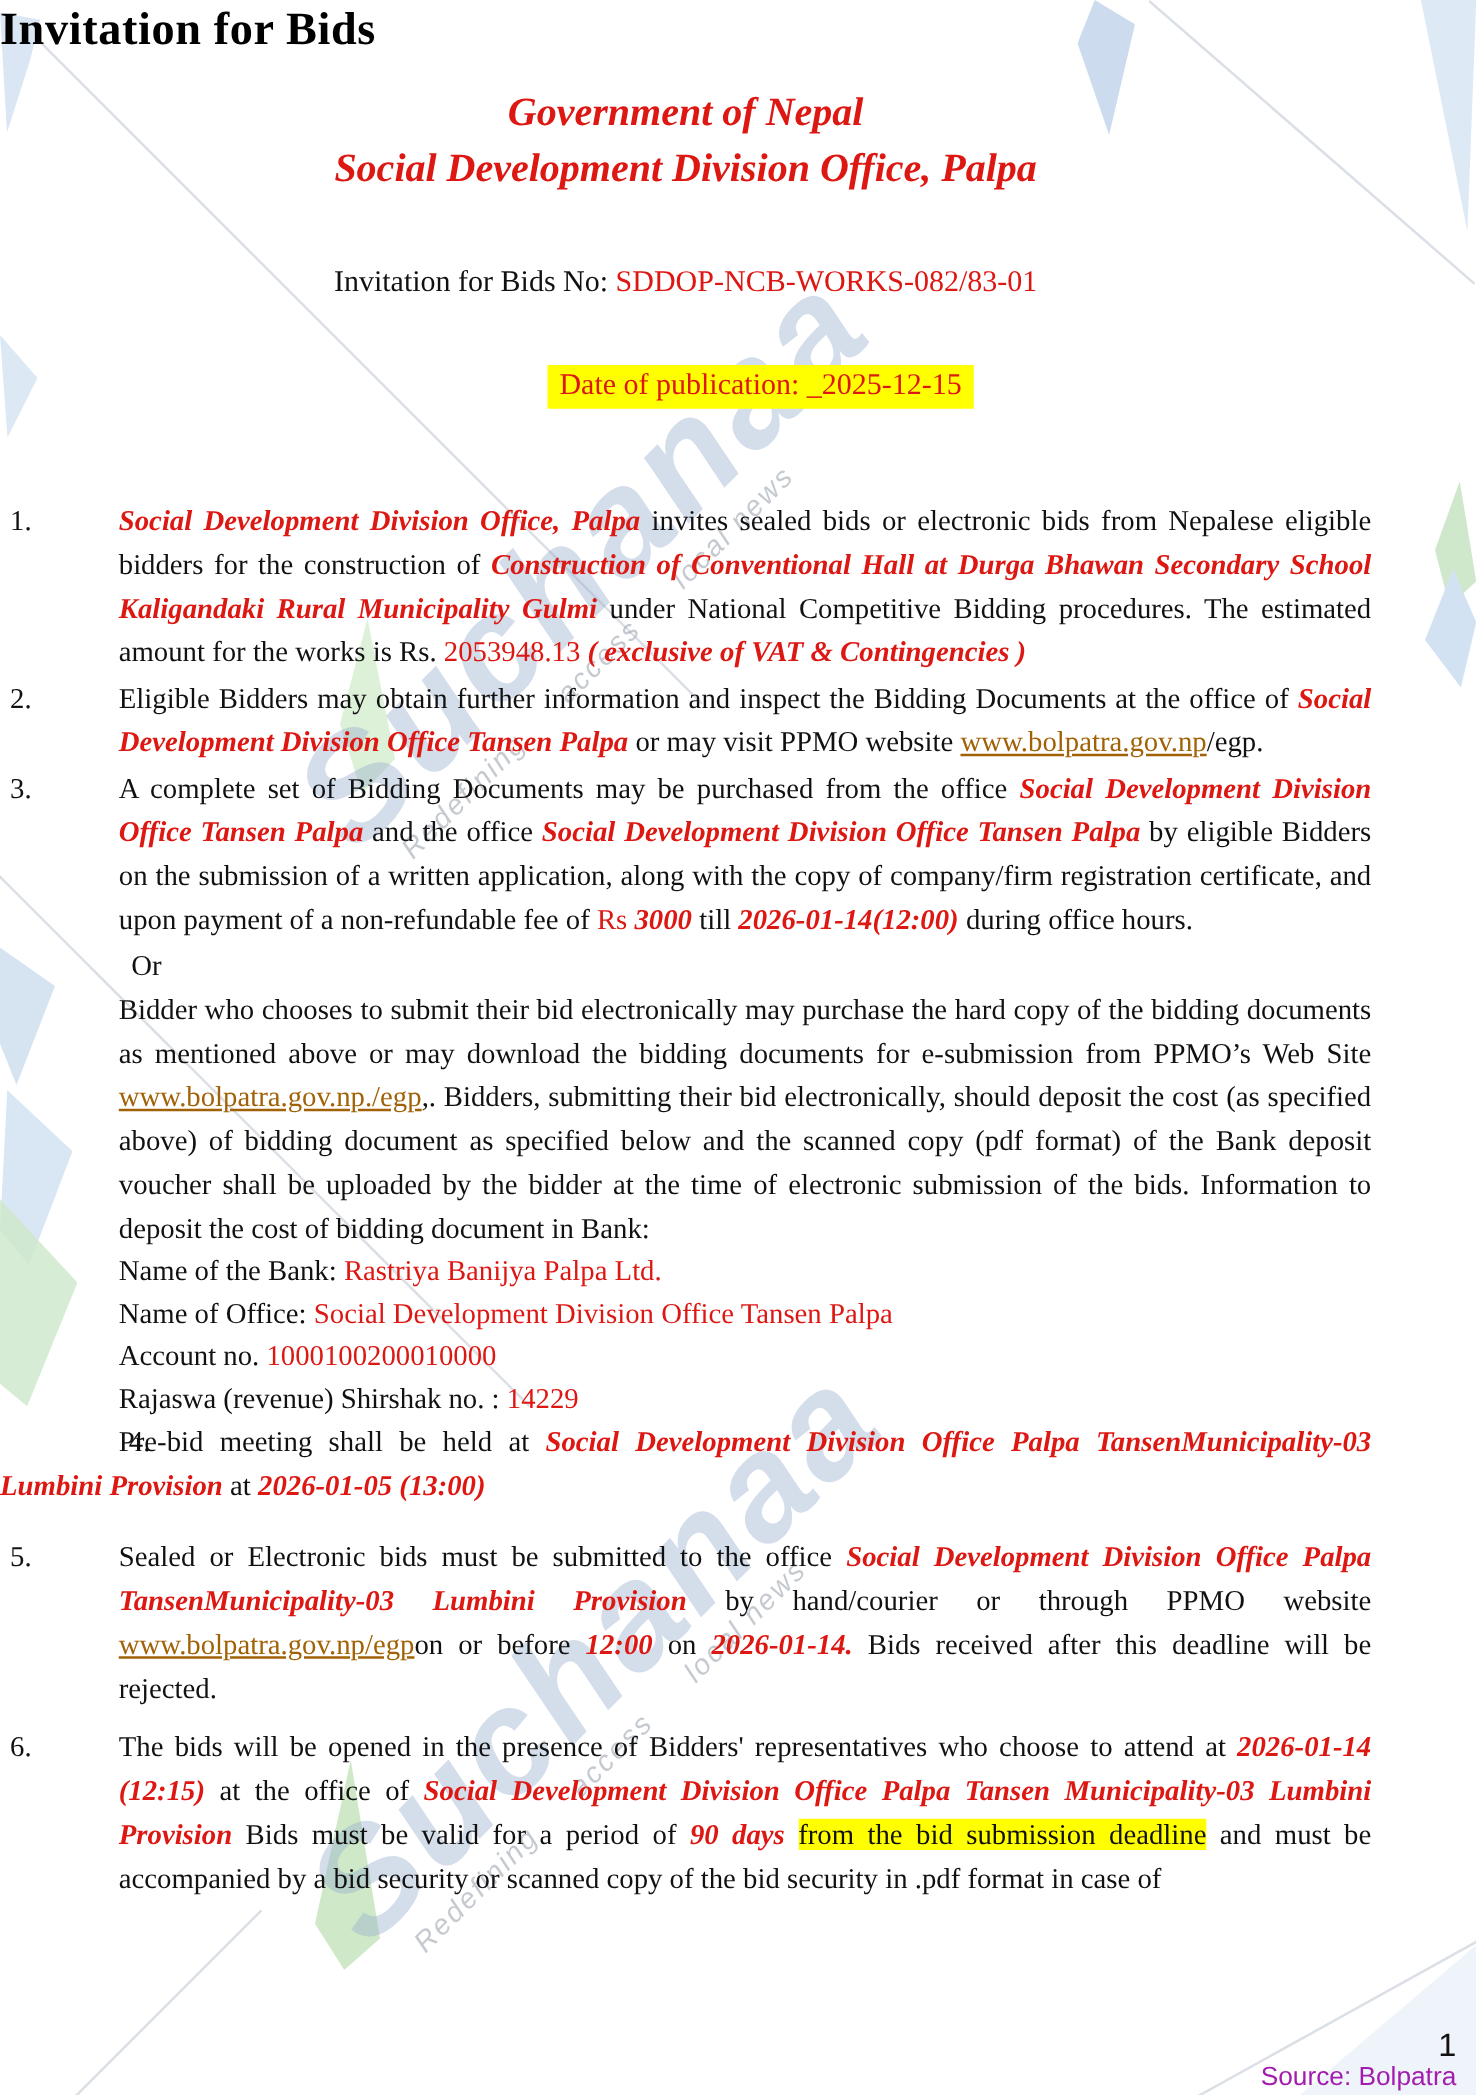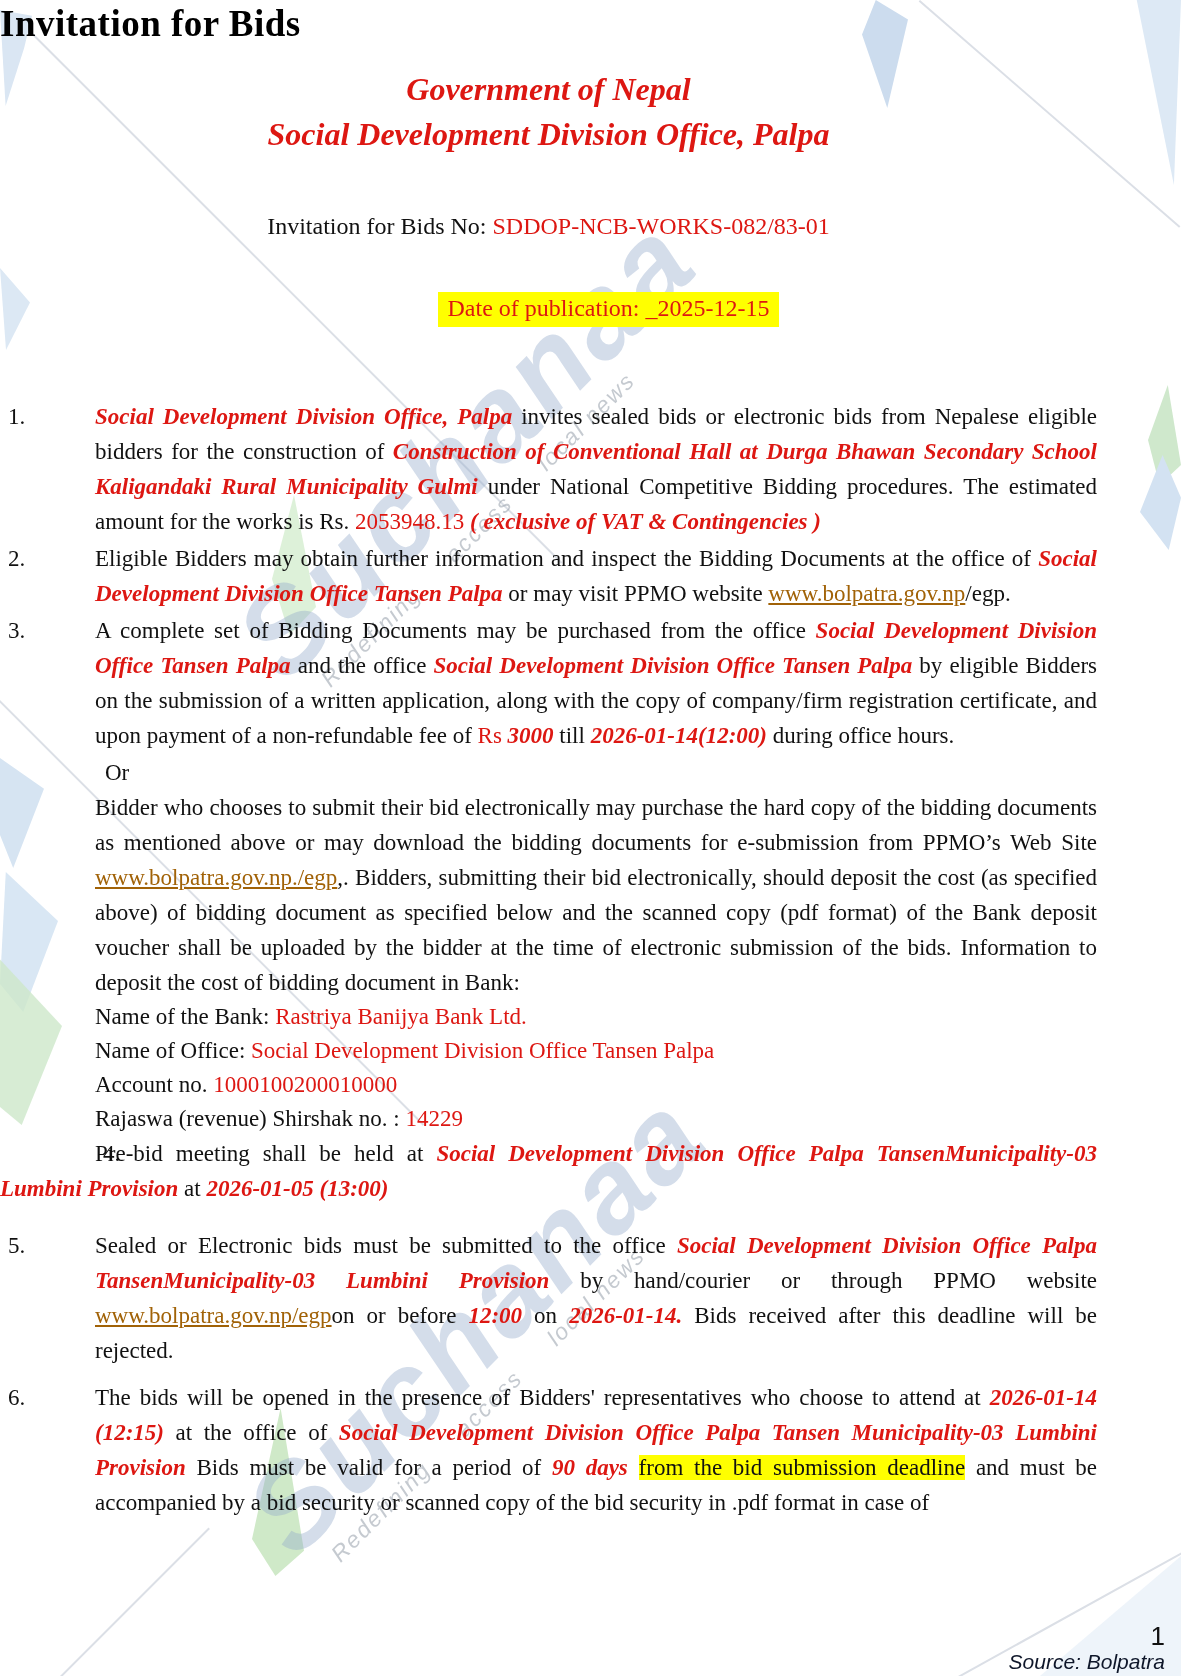--- a/index.html
+++ b/index.html
@@ -72,21 +72,21 @@
   .red-bi{color:var(--red);font-weight:bold;font-style:italic;}
   .und{text-decoration:underline;color:#a16207;}
   .hl{background:var(--hl);}
   
   .footer{
     position:absolute;right:16px;bottom:2px;z-index:1;
     text-align:right;
     font-family:"Liberation Sans","DejaVu Sans",sans-serif;
   }
   .page-num{font-size:26px;line-height:28px;color:#111;}
-  .source{font-size:21px;font-style:italic;color:#0f172a;}
+  .source{font-size:21px;color:#a21caf;}
 </style>
 </head>
 <body>
 
 <div class="page">
 
   <div class="decor">
 
     <div class="line" style="left:32px;top:32px;width:750px;transform:rotate(45deg);"></div>
     <div class="line" style="left:0px;top:700px;width:600px;transform:rotate(45deg);"></div>
@@ -125,21 +125,21 @@
     <div class="pub-line">
       <span class="pub-box"><span>Date of publication: </span><span>_2025-12-15</span></span>
     </div>
 
     <div id="body-container">
         <div class="item para-1"><span class="num">1.</span><span class="red-bi">Social Development Division Office, Palpa</span><span> invites sealed bids or electronic bids from Nepalese eligible bidders for the construction of </span><span class="red-bi">Construction of Conventional Hall at Durga Bhawan Secondary School Kaligandaki Rural Municipality Gulmi</span><span> under National Competitive Bidding procedures. The estimated amount for the works is Rs. </span><span class="red">2053948.13</span><span class="red-bi"> ( exclusive of VAT &amp; Contingencies )</span></div>
         <div class="item para-2"><span class="num">2.</span><span>Eligible Bidders may obtain further information and inspect the Bidding Documents at the office of </span><span class="red-bi">Social Development Division Office Tansen Palpa</span><span> or may visit PPMO website </span><span class="und">www.bolpatra.gov.np</span><span>/egp.</span></div>
         <div class="item para-3"><span class="num">3.</span><span>A complete set of Bidding Documents may be purchased from the office </span><span class="red-bi">Social Development Division Office Tansen Palpa</span><span> and the office </span><span class="red-bi">Social Development Division Office Tansen Palpa</span><span> by eligible Bidders on the submission of a written application, along with the copy of company/firm registration certificate, and upon payment of a non-refundable fee of </span><span class="red">Rs </span><span class="red-bi">3000</span><span>  till </span><span class="red-bi">2026-01-14(12:00)</span><span> during office hours.</span></div>
         <div class="or-line">Or</div>
         <div class="item para-bidder unnumbered"><span>Bidder who chooses to submit their bid electronically may purchase the hard copy of the bidding documents as mentioned above or may download the bidding documents for e-submission from PPMO’s Web Site </span><span class="und">www.bolpatra.gov.np./egp</span><span>,. Bidders, submitting their bid electronically, should deposit the cost (as specified above) of bidding document as specified below and the scanned copy (pdf format) of the Bank deposit voucher shall be uploaded by the bidder at the time of electronic submission of the bids. Information to deposit the cost of bidding document in Bank:</span></div>
-        <div class="bank-row bank-name"><span>Name of the Bank: </span><span class="red">Rastriya Banijya Bank Ltd.</span></div>
+        <div class="bank-row bank-name"><span>Name of the Bank: </span><span class="red">Rastriya Banijya Palpa Ltd.</span></div>
         <div class="bank-row office-name"><span>Name of Office: </span><span class="red">Social Development Division Office Tansen Palpa</span></div>
         <div class="bank-row account-no"><span>Account no. </span><span class="red">1000100200010000</span></div>
         <div class="bank-row rajaswa-no"><span>Rajaswa (revenue) Shirshak no. : </span><span class="red">14229</span></div>
         <div class="item para-4 hang"><span class="num">4.</span><span>Pre-bid meeting shall be held at </span><span class="red-bi">Social Development Division Office Palpa TansenMunicipality-03 Lumbini Provision</span><span> at </span><span class="red-bi">2026-01-05 (13:00)</span></div>
         <div class="item para-5"><span class="num">5.</span><span>Sealed or Electronic bids must be submitted to the office </span><span class="red-bi">Social Development Division Office Palpa TansenMunicipality-03 Lumbini Provision</span><span> by hand/courier or through PPMO website </span><span class="und">www.bolpatra.gov.np/egp</span><span>on or before </span><span class="red-bi">12:00</span><span> on </span><span class="red-bi">2026-01-14.</span><span> Bids received after this deadline will be rejected.</span></div>
         <div class="item para-6"><span class="num">6.</span><span>The bids will be opened in the presence of Bidders' representatives who choose to attend at </span><span class="red-bi">2026-01-14 (12:15)</span><span> at the office of </span><span class="red-bi">Social Development Division Office Palpa Tansen Municipality-03 Lumbini Provision</span><span> Bids must be valid for a period of </span><span class="red-bi">90 days</span><span>  </span><span class="hl">from the bid submission deadline</span><span> and must be accompanied by a bid security or scanned copy of the bid security in .pdf format in case of</span></div>
       </div>
   </div>
 
   <div class="footer">

